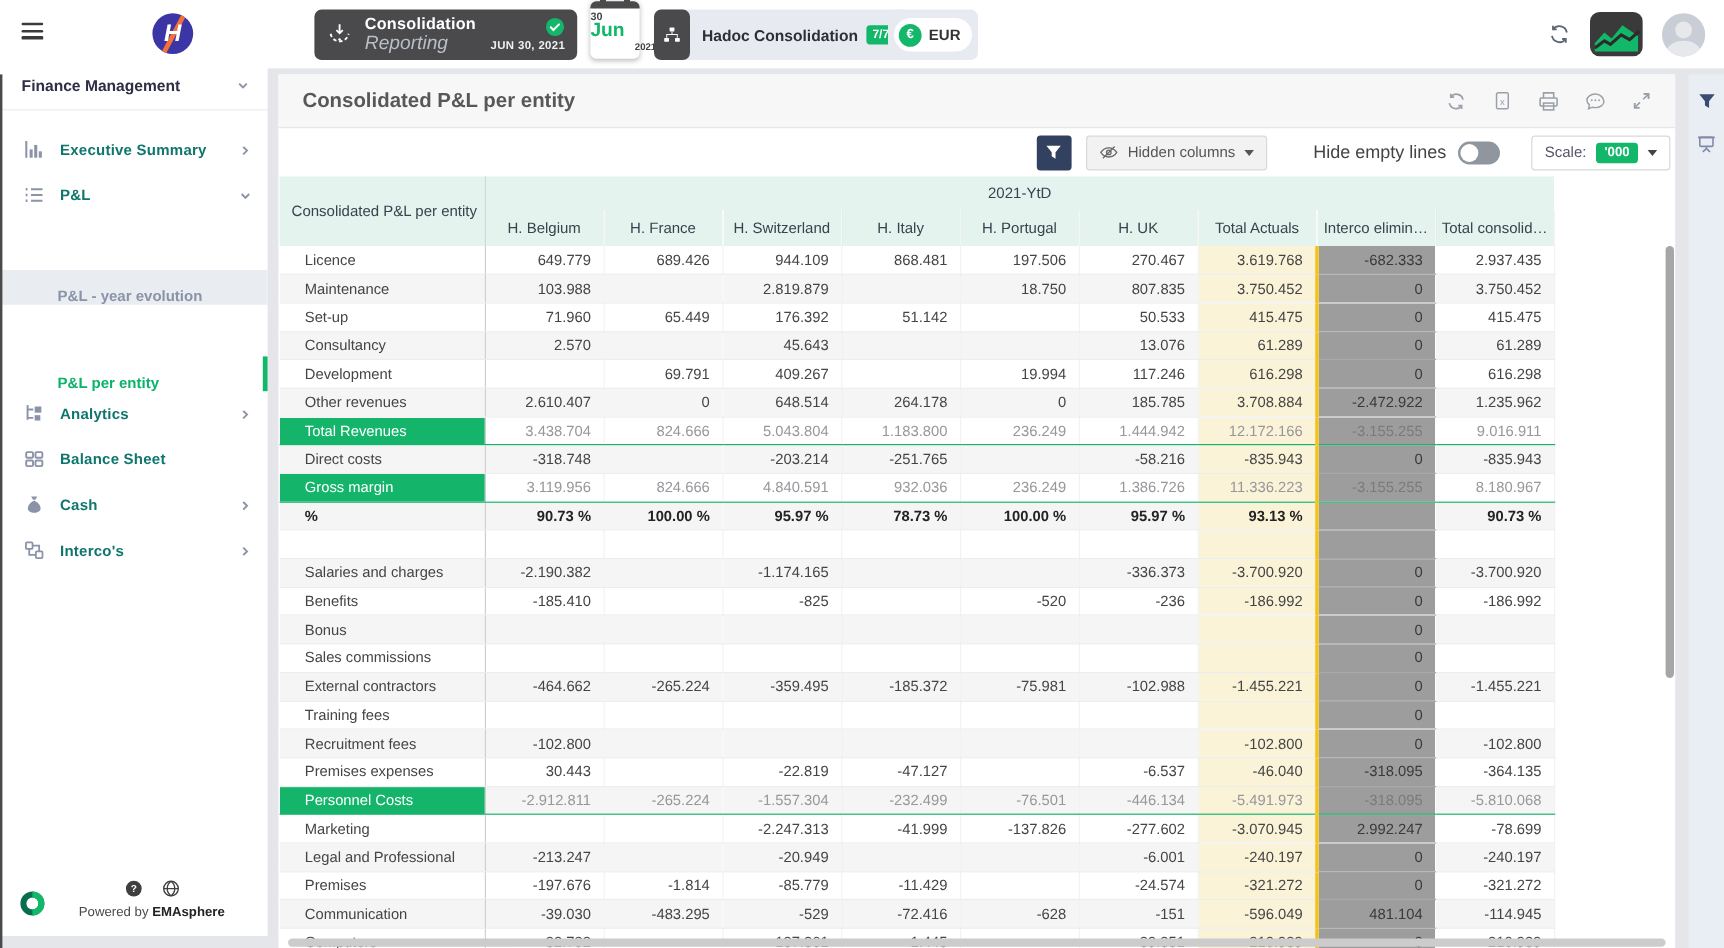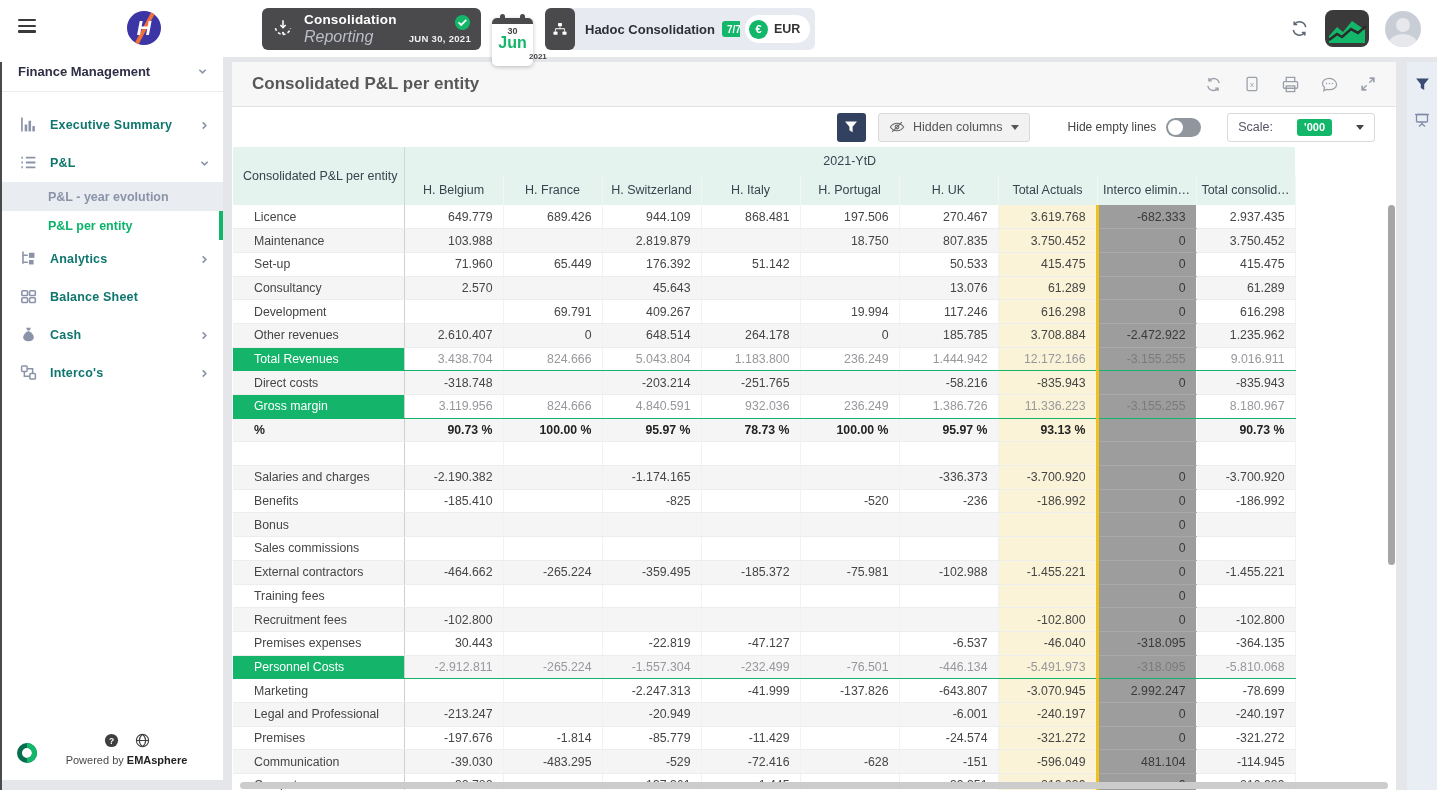--- a/index.html
+++ b/index.html
@@ -18,22 +18,22 @@
   .wf-badge { position:absolute; left:262px; top:8px; width:219px; height:42px; background:#4a4a4c; border-radius:6px;
     display:flex; align-items:center; padding:0 10px; color:#fff; cursor:pointer; }
   .wf-icon { width:22px; height:22px; margin-right:10px; flex:none; }
   .wf-texts { flex:1; }
   .wf-title { font-size:13.5px; font-weight:bold; letter-spacing:.2px; }
   .wf-sub { font-size:16px; font-style:italic; color:#b9bec7; margin-top:1px; }
   .wf-right { }
   .wf-check { width:17px; height:17px; margin-left:auto; display:block; }
   .wf-date { font-size:9.5px; font-weight:bold; color:#eef0f3; margin-top:2px; letter-spacing:.3px; }
 
-  .cal { position:absolute; left:492px; top:18px; width:41px; height:48px; background:#fff; border-radius:5px;
-    box-shadow:0 1px 4px rgba(0,0,0,.25); text-align:center; cursor:pointer; }
+  .cal { position:absolute; left:492px; top:1px; width:41px; height:48px; background:#fff; border-radius:5px;
+    box-shadow:0 1px 4px rgba(0,0,0,.25); text-align:left; cursor:pointer; }
   .cal .rings { position:absolute; top:-4px; left:0; right:0; height:8px; }
   .cal .rings i { position:absolute; width:5px; height:8px; background:#4a4a4c; border-radius:2.5px; }
   .cal .rings i:nth-child(1){ left:8px; } .cal .rings i:nth-child(2){ right:8px; }
   .cal .bar { height:6px; background:#4a4a4c; border-radius:5px 5px 0 0; }
   .cal-day { font-size:9px; font-weight:bold; color:#444; margin-top:2px; }
   .cal-month { font-size:16px; font-weight:bold; color:#12b76a; line-height:14px; }
   .cal-year { font-size:8px; font-weight:bold; color:#444; margin-top:2px;padding-left:37px; }
 
   .scope-chip { position:absolute; left:545px; top:8px; height:42px; background:#e7ebf1; border-radius:6px;
     display:flex; align-items:center; cursor:pointer; padding-right:12px; }
@@ -59,49 +59,49 @@
   .sidebar { position:absolute; left:0; top:52px; width:223px; height:728px; background:#fff; z-index:10; }
   .edge { position:absolute; left:0; top:62px; width:2px; height:728px; background:#4a4a4a; z-index:40; }
   .sb-head { height:40px; display:flex; align-items:center; justify-content:space-between; padding:0 16px 0 18px;
     border-bottom:1px solid #ececec; cursor:pointer; }
   .sb-head-label { font-size:13px; font-weight:bold; color:#2e2e46; }
   .chev { width:9px; height:9px; color:#8a93a8; flex:none; }
   .sb-nav { padding-top:14px; }
   .sb-item { height:38px; display:flex; align-items:center; padding:0 14px 0 20px; cursor:pointer; }
   .sb-item .ic { width:18px; height:18px; color:#8a93a8; margin-right:12px; flex:none; }
   .sb-item .lbl { font-size:12.5px; font-weight:bold; color:#0f766e; flex:1; letter-spacing:.2px; }
-  .sb-sub { height:29px; display:flex; align-items:center; padding-left:48px; cursor:pointer; }
+  .sb-sub { height:29px; display:flex; align-items:flex-end; padding-left:48px; cursor:pointer;margin-top:43px; }
   .sb-sub .lbl { font-size:12.5px; font-weight:bold; color:#8a93a8; }
   .sb-sub.inactive { background:#e9edf2; }
   .sb-sub.active { background:#fff; position:relative; }
   .sb-sub.active .lbl { color:#0cb36a; }
   .sb-sub.active::after { content:""; position:absolute; right:0; top:0; width:4px; height:100%; background:#12b76a; }
   .sb-footer { position:absolute; left:0; bottom:14px; width:223px; }
   .sb-foot-icons { display:flex; gap:16px; justify-content:center; margin-left:30px; margin-bottom:6px; }
   .sb-foot-icons svg { cursor:pointer; }
   .emalogo { position:absolute; left:16px; bottom:2px; width:22px; height:22px; }
   .powered { text-align:center; margin-left:30px; font-size:11px; color:#4a4a4a; }
   .powered b { color:#222; }
 
   
   .panel { position:absolute; left:232px; top:62px; width:1164px; height:728px; background:#fff; z-index:5; overflow:hidden; }
   .titlebar { height:45px; background:#f7f7f8; border-bottom:1px solid #e2e2e2; display:flex; align-items:center; padding:0 20px; }
   .page-title { font-size:17px; font-weight:bold; color:#585858; flex:1; }
   .title-icons { display:flex; gap:22px; color:#9aa0a8; align-items:center; }
   .title-icons svg { cursor:pointer; }
 
-  .controls { height:40px; display:flex; align-items:center; justify-content:flex-end; padding-right:21px; gap:12px; background:#fff; }
+  .controls { height:40px; display:flex; align-items:center; justify-content:flex-end; padding-right:4px; gap:12px; background:#fff; }
   .filter-btn { width:29px; height:29px; background:#334160; border-radius:3px; display:flex; align-items:center; justify-content:center; cursor:pointer; }
   .dd { height:29px; background:#f2f2f2; border:1px solid #d9d9d9; border-radius:3px; display:flex; align-items:center;
     padding:0 10px; gap:8px; font-size:12.5px; color:#555; cursor:pointer; }
   .dd .caret { width:0; height:0; border-left:4.5px solid transparent; border-right:4.5px solid transparent; border-top:5.5px solid #555; }
-  .hide-empty { display:flex; align-items:center; gap:10px; margin-left:26px; font-size:12px; color:#444; }
+  .hide-empty { display:flex; align-items:center; gap:10px; margin-left:26px; font-size:15px; color:#444; }
   .toggle { width:35px; height:19px; border-radius:10px; background:#8f969e; position:relative; cursor:pointer; }
   .toggle .knob { position:absolute; left:2px; top:2px; width:15px; height:15px; border-radius:50%; background:#fff; }
-  .scale-box { height:29px; border:1px solid #d9d9d9; border-radius:3px; display:flex; align-items:center; gap:24px;
+  .scale-box { height:29px; border:1px solid #d9d9d9; border-radius:3px; display:flex; align-items:center; gap:8px;
     padding:0 10px; margin-left:14px; cursor:pointer; }
   .scale-lbl { font-size:12.5px; color:#556; }
   .scale-val { background:#12b76a; color:#fff; font-size:11px; font-weight:bold; padding:2.5px 7px; border-radius:3px; }
 
   
   .tbl-wrap { position:relative; margin-left:1px; }
   table { border-collapse:collapse; table-layout:fixed; width:1062px; }
   col.c-label { width:171px; } col.c-val { width:99px; }
   thead th { background:#e4f3ee; color:#39434e; font-weight:normal; }
   th.group-h { height:28px; font-size:12.5px; text-align:center; }
@@ -646,21 +646,21 @@
             <td class="col-ic">-318.095</td>
             <td>-5.810.068</td>
           </tr>
           <tr class="normal">
             <td class="lbl">Marketing</td>
             <td></td>
             <td></td>
             <td>-2.247.313</td>
             <td>-41.999</td>
             <td>-137.826</td>
-            <td>-643.807</td>
+            <td>-277.602</td>
             <td class="col-ta">-3.070.945</td>
             <td class="col-ic">2.992.247</td>
             <td>-78.699</td>
           </tr>
           <tr class="normal stripe">
             <td class="lbl">Legal and Professional</td>
             <td>-213.247</td>
             <td></td>
             <td>-20.949</td>
             <td></td>

